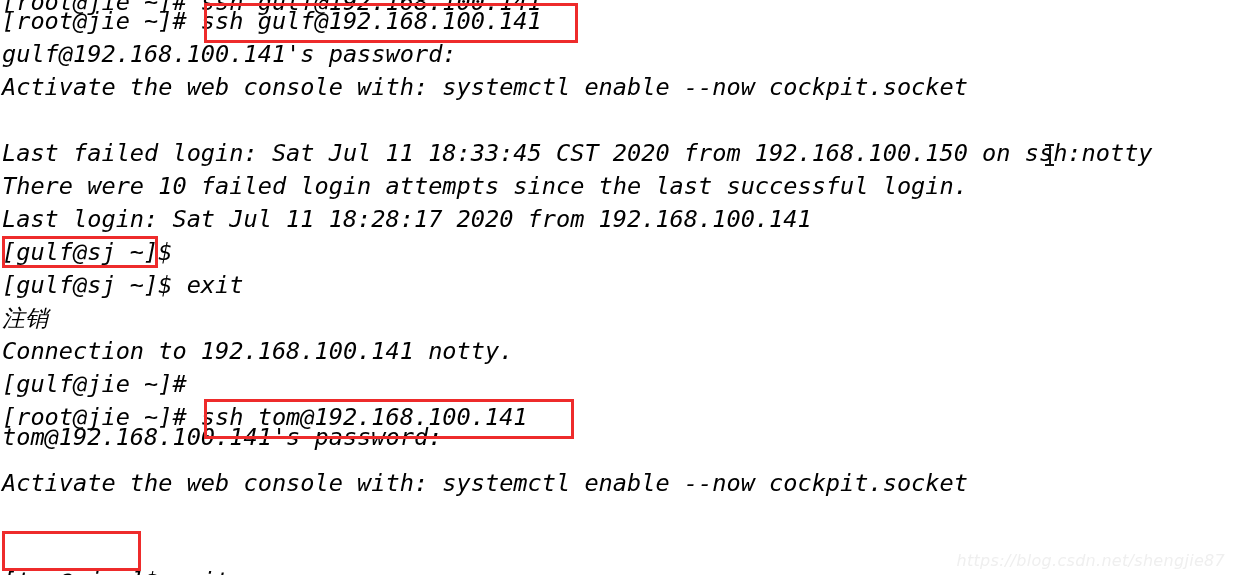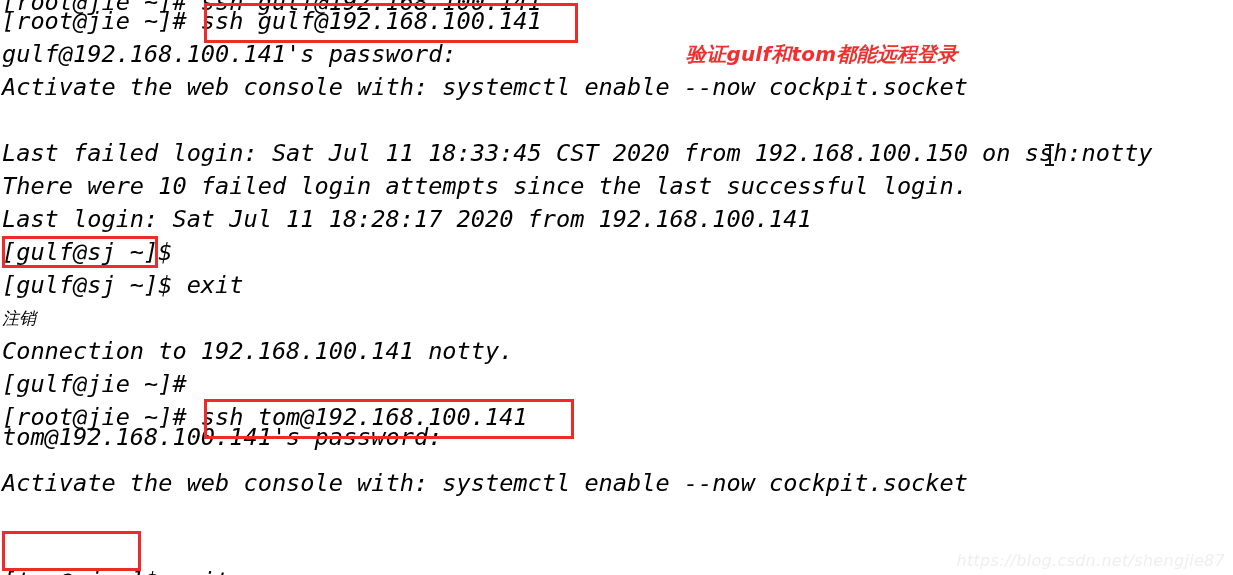--- a/index.html
+++ b/index.html
@@ -34,21 +34,21 @@
     font-size: 23.6px;
     letter-spacing: 0px;
     color: #000000;
     white-space: pre;
     font-weight: 400;
   }
 
   
   .cjk {
     font-family: "DejaVu Sans", "Liberation Sans", sans-serif;
-    font-size: 17px;
+    font-size: 23px;
   }
 
   
   .redbox {
     position: absolute;
     border: 3px solid #ee2b2b;
     box-sizing: border-box;
     pointer-events: none;
     background: transparent;
   }
@@ -118,21 +118,20 @@
       <div class="line cjk" style="top: 302px;">注销</div>
       <div class="line" style="top: 335px;">Connection to 192.168.100.141 notty.</div>
       <div class="line" style="top: 368px;">[gulf@jie ~]#</div>
       <div class="line" style="top: 401px;">[root@jie ~]# ssh tom@192.168.100.141</div>
       <div class="line" style="top: 421px;">tom@192.168.100.141's password:</div>
       <div class="line" style="top: 467px;">Activate the web console with: systemctl enable --now cockpit.socket</div>
       <div class="line" style="top: 500px;"></div>
       <div class="line" style="top: 533px; margin-top: 32px;">[tom@sj ~]$ exit</div>
     </div>
 
-  <div id="annotation-note" style="left: 686px; top: 41px; color: rgb(240, 48, 47);">验证gulf和tom都能远程登录</div>
 
   <div id="annotation-boxes">
       <div class="redbox" style="left: 204px; top: 3px; width: 374px; height: 40px; border-color: rgb(238, 43, 43);"></div>
       <div class="redbox" style="left: 2px; top: 236px; width: 156px; height: 32px; border-color: rgb(238, 43, 43);"></div>
       <div class="redbox" style="left: 204px; top: 399px; width: 370px; height: 40px; border-color: rgb(238, 43, 43);"></div>
       <div class="redbox" style="left: 2px; top: 531px; width: 139px; height: 40px; border-color: rgb(238, 43, 43);"></div>
     </div>
 
   <div id="mouse-cursor" style="left: 1044px; top: 143px;">
     <div class="cap-top"></div>

